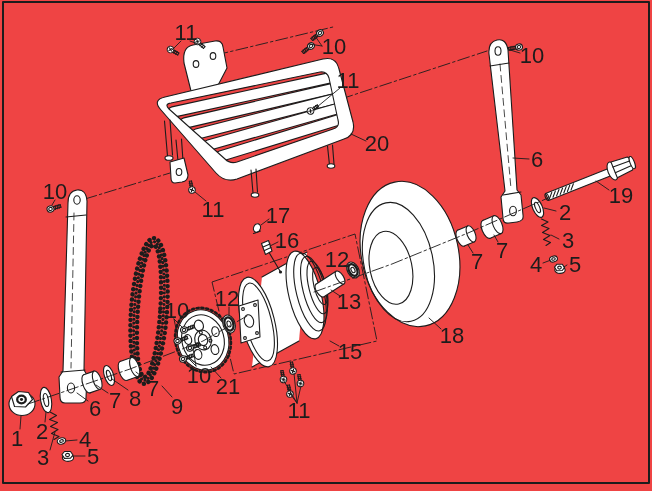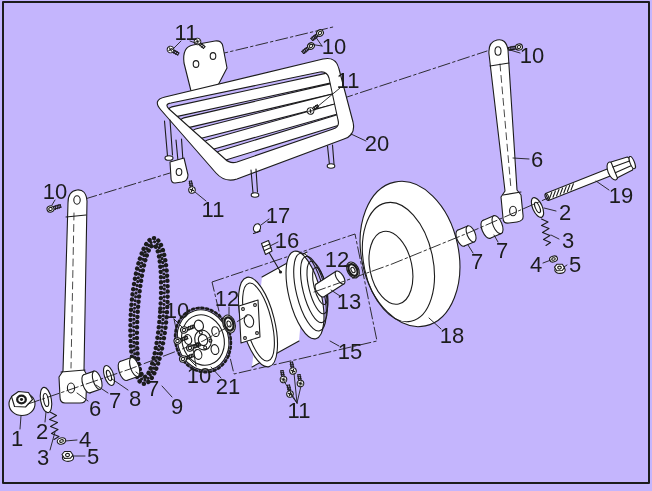--- a/index.html
+++ b/index.html
@@ -1,16 +1,16 @@
 <!DOCTYPE html>
 <html><head>
 <meta charset="utf-8">
 <style>
   html,body{margin:0;padding:0;background:#fff;}
-  .stage{position:relative;width:652px;height:491px;background:#c4b5fd;overflow:hidden;}
+  .stage{position:relative;width:652px;height:491px;background:#ef4444;overflow:hidden;}
   svg{display:block;}
   svg line, svg path, svg ellipse, svg circle, svg polygon, svg polyline, svg rect{
     stroke:#1c1c1c; stroke-width:1.1; fill:none; stroke-linecap:round; stroke-linejoin:round;
   }
   .wf{fill:#ffffff;}
   .fo{fill:#ffffff;stroke:none;}
   .dk{fill:#1c1c1c;stroke:none;}
   .thick{stroke-width:2.3;}
   .teeth{stroke-width:2.6;stroke-dasharray:2.1 2.7;}
   .bead{stroke-width:4.4;stroke-dasharray:0.1 5.1;}

